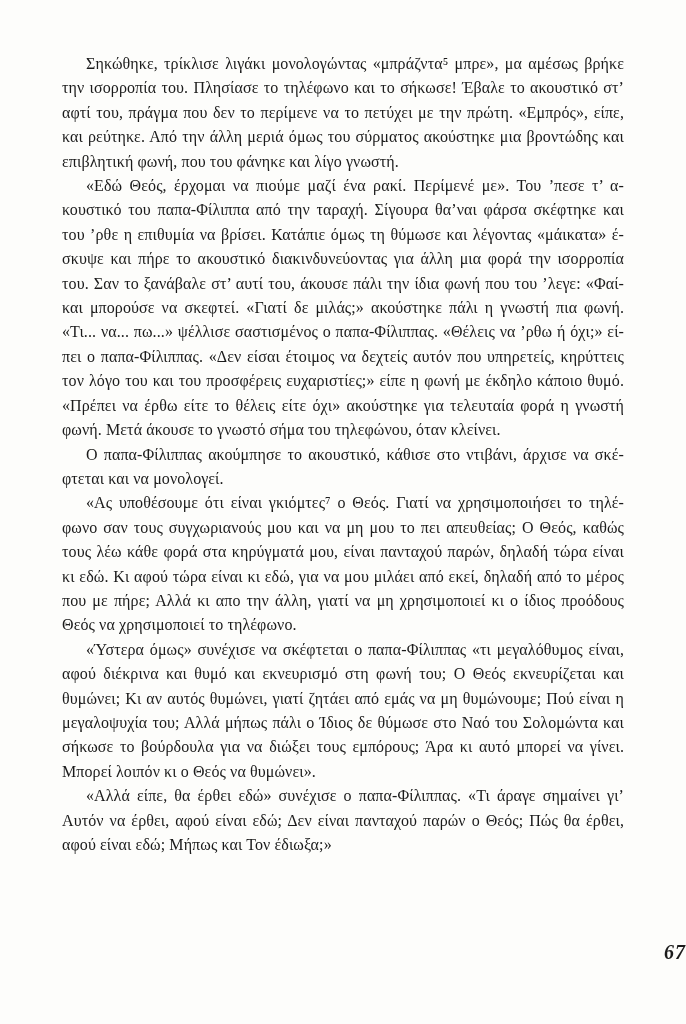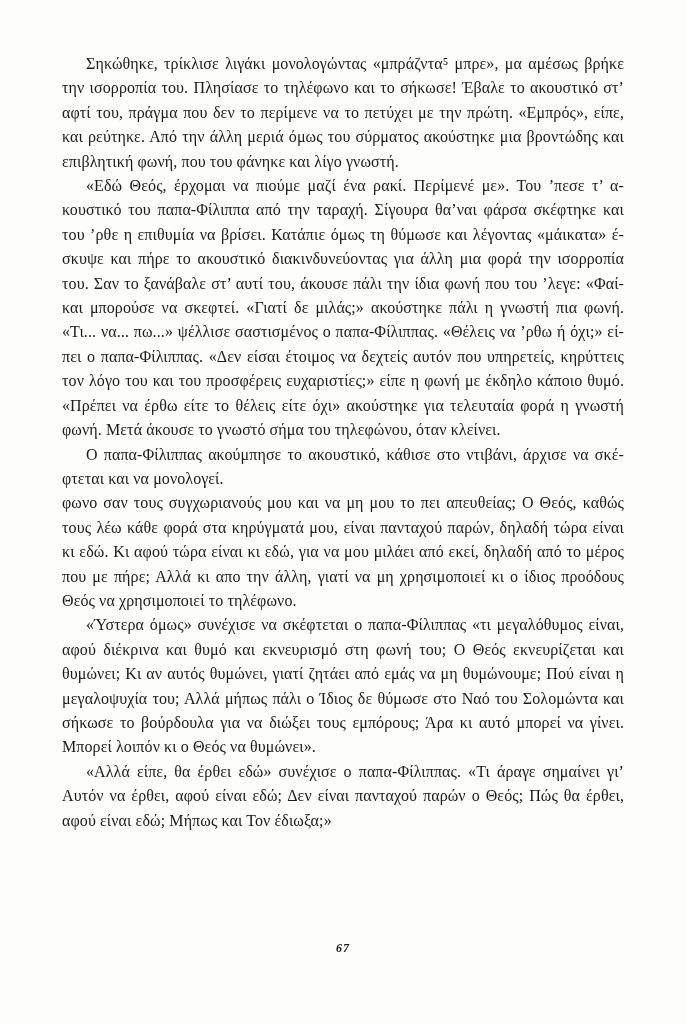--- a/index.html
+++ b/index.html
@@ -25,22 +25,22 @@
     text-align-last:justify;
     white-space:normal;
     letter-spacing:0.1px;
   }
   .ln.first{text-indent:24px;}
   .ln.last{text-align-last:left;}
   .page-number{
     position:absolute;
     left:0;right:0;
     top:941px;
-    text-align:center;
-    font-size:12px;
+    text-align:right;
+    font-size:20px;
     font-weight:bold;
     font-style:italic;
     letter-spacing:1px;
   }
 </style>
 </head>
 <body>
 
 <div class="page">
   <div class="text-block">
@@ -62,20 +62,21 @@
         <div class="ln">πει ο παπα-Φίλιππας. «Δεν είσαι έτοιμος να δεχτείς αυτόν που υπηρετείς, κηρύττεις</div>
         <div class="ln">τον λόγο του και του προσφέρεις ευχαριστίες;» είπε η φωνή με έκδηλο κάποιο θυμό.</div>
         <div class="ln">«Πρέπει να έρθω είτε το θέλεις είτε όχι» ακούστηκε για τελευταία φορά η γνωστή</div>
         <div class="ln last">φωνή. Μετά άκουσε το γνωστό σήμα του τηλεφώνου, όταν κλείνει.</div>
       </div>
       <div class="para">
         <div class="ln first">Ο παπα-Φίλιππας ακούμπησε το ακουστικό, κάθισε στο ντιβάνι, άρχισε να σκέ-</div>
         <div class="ln last">φτεται και να μονολογεί.</div>
       </div>
       <div class="para">
+        <div class="ln first">«Ας υποθέσουμε ότι είναι γκιόμτες⁷ ο Θεός. Γιατί να χρησιμοποιήσει το τηλέ-</div>
         <div class="ln">φωνο σαν τους συγχωριανούς μου και να μη μου το πει απευθείας; Ο Θεός, καθώς</div>
         <div class="ln">τους λέω κάθε φορά στα κηρύγματά μου, είναι πανταχού παρών, δηλαδή τώρα είναι</div>
         <div class="ln">κι εδώ. Κι αφού τώρα είναι κι εδώ, για να μου μιλάει από εκεί, δηλαδή από το μέρος</div>
         <div class="ln">που με πήρε; Αλλά κι απο την άλλη, γιατί να μη χρησιμοποιεί κι ο ίδιος προόδους</div>
         <div class="ln last">Θεός να χρησιμοποιεί το τηλέφωνο.</div>
       </div>
       <div class="para">
         <div class="ln first">«Ύστερα όμως» συνέχισε να σκέφτεται ο παπα-Φίλιππας «τι μεγαλόθυμος είναι,</div>
         <div class="ln">αφού διέκρινα και θυμό και εκνευρισμό στη φωνή του; Ο Θεός εκνευρίζεται και</div>
         <div class="ln">θυμώνει; Κι αν αυτός θυμώνει, γιατί ζητάει από εμάς να μη θυμώνουμε; Πού είναι η</div>

